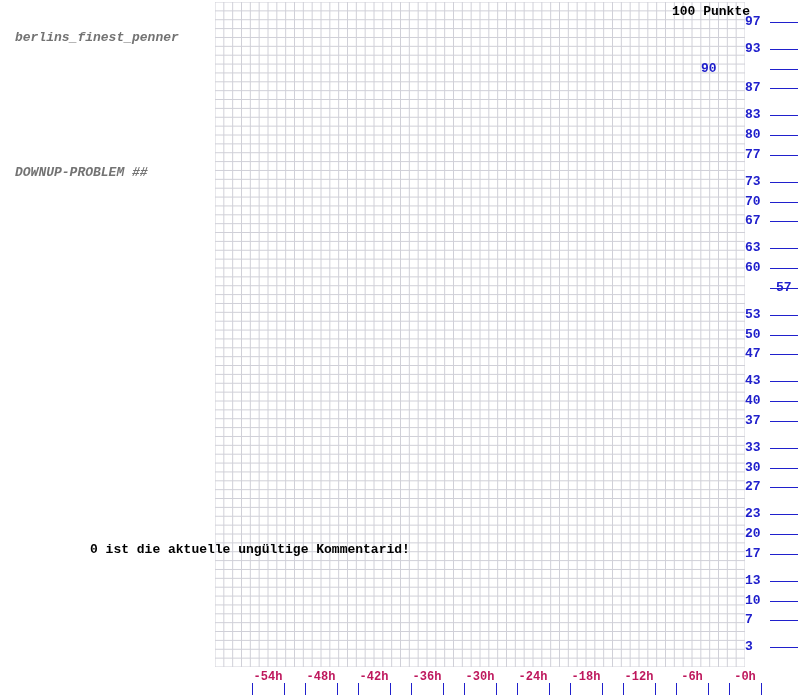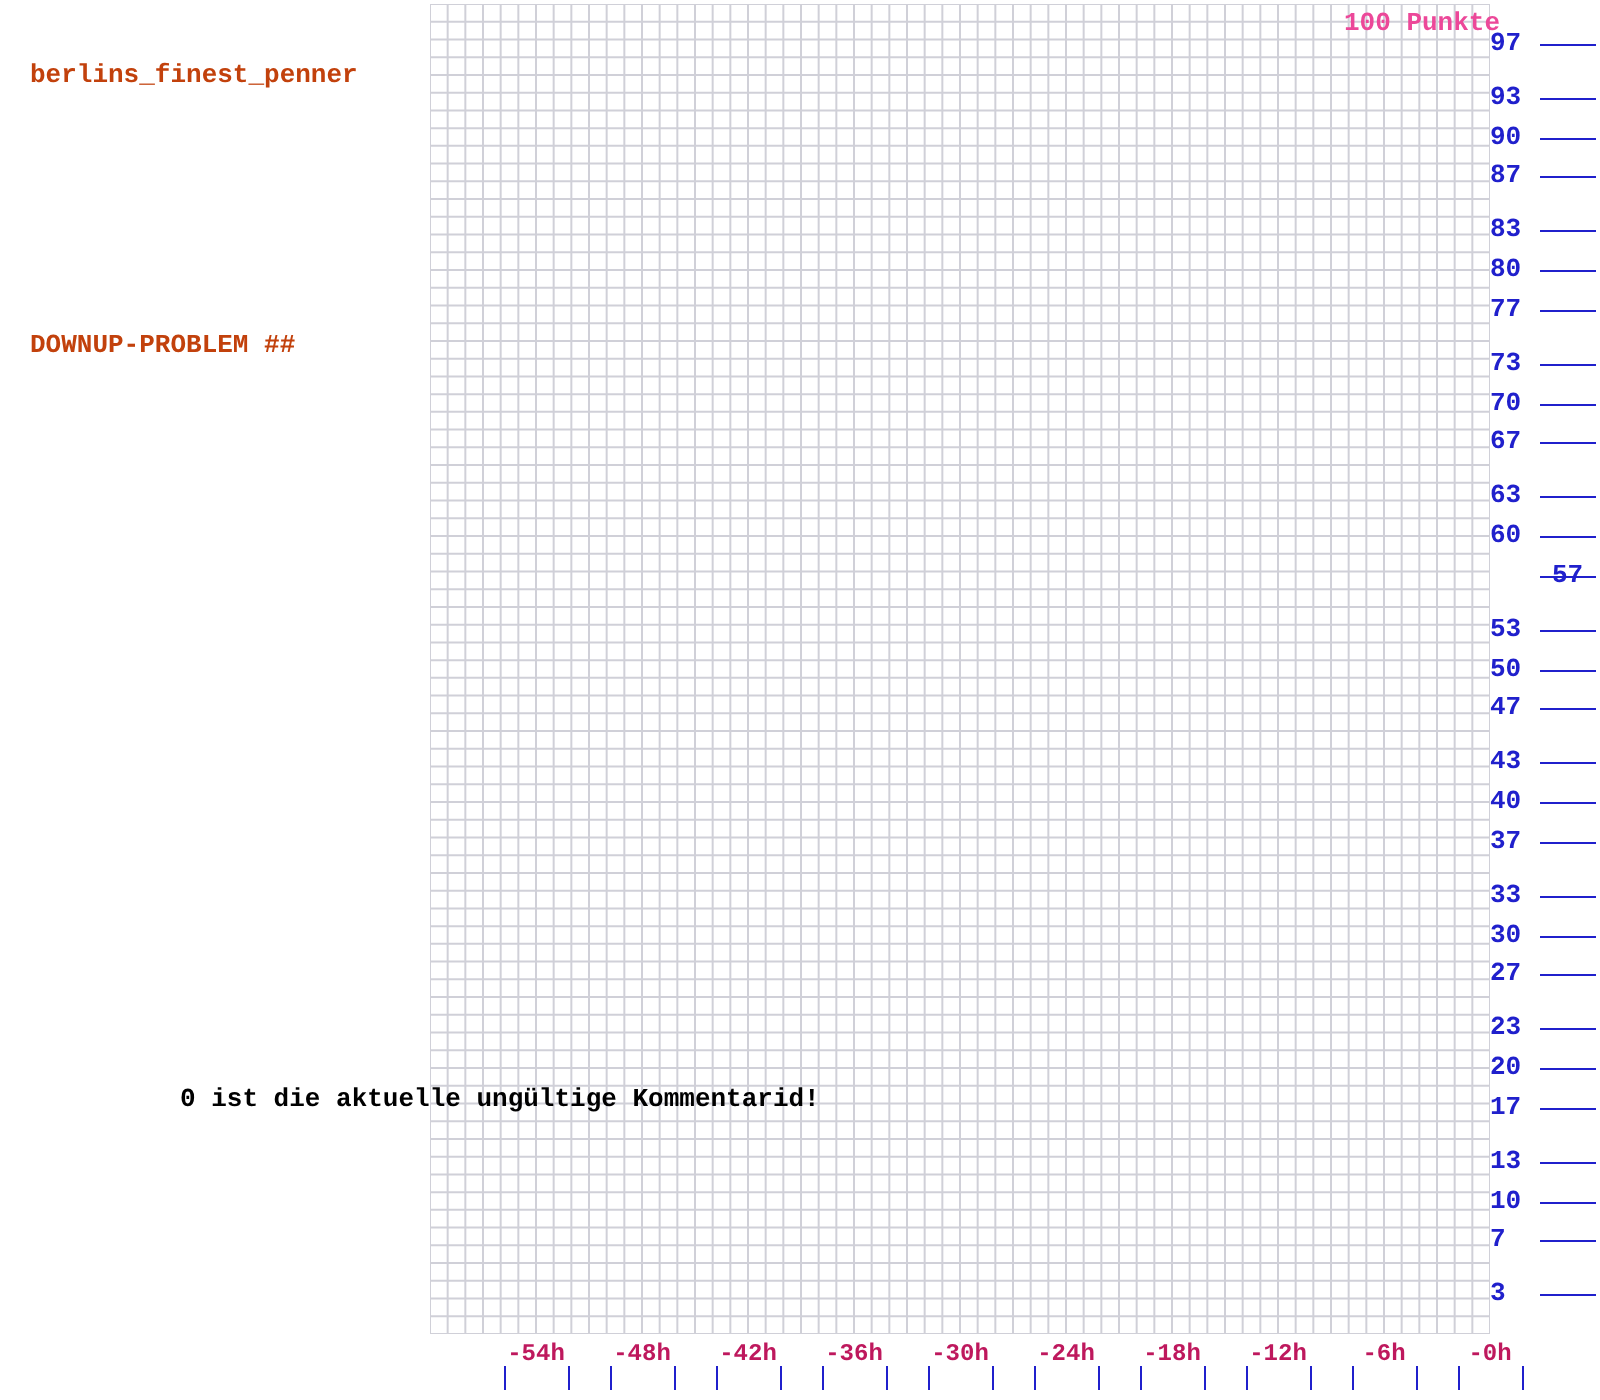--- a/index.html
+++ b/index.html
@@ -8,22 +8,23 @@
       height: 700px;
       font-family: 'Courier New', monospace;
       font-size: 13px;
       font-weight: bold;
       position: relative;
       background: #fff;
       overflow: hidden;
     }
     .left-label {
       position: absolute;
-      color: #c2410c;
+      color: #737373;
       white-space: nowrap;
+      font-style: italic;
     }
     .grid-container {
       position: absolute;
       left: 215px;
       top: 2px;
       width: 530px;
       height: 665px;
     }
     .grid-container svg {
       width: 100%;
@@ -40,21 +41,21 @@
       transform: translateX(-50%);
     }
     .x-tick-mark {
       position: absolute;
       width: 1px;
       height: 12px;
       background: #2020cc;
     }
     .y-axis-title {
       position: absolute;
-      color: #ec4899;
+      color: #000000;
       font-size: 13px;
     }
     .y-tick-label {
       position: absolute;
       color: #2020cc;
       font-size: 13px;
       text-align: right;
     }
     .y-tick-mark {
       position: absolute;
@@ -267,21 +268,21 @@
     <div class="y-tick-label" style="left: 745px; top: 173.55px;">73</div>
     <div class="y-tick-mark" style="left: 770px; top: 181.55px;"></div>
     <div class="y-tick-label" style="left: 745px; top: 146.95px;">77</div>
     <div class="y-tick-mark" style="left: 770px; top: 154.95px;"></div>
     <div class="y-tick-label" style="left: 745px; top: 127px;">80</div>
     <div class="y-tick-mark" style="left: 770px; top: 135px;"></div>
     <div class="y-tick-label" style="left: 745px; top: 107.05px;">83</div>
     <div class="y-tick-mark" style="left: 770px; top: 115.05px;"></div>
     <div class="y-tick-label" style="left: 745px; top: 80.45px;">87</div>
     <div class="y-tick-mark" style="left: 770px; top: 88.45px;"></div>
-    <div class="y-tick-label" style="left: 745px; top: 60.5px;">90</div>
+    <div class="y-tick-label" style="left: 701px; top: 60.5px;">90</div>
     <div class="y-tick-mark" style="left: 770px; top: 68.5px;"></div>
     <div class="y-tick-label" style="left: 745px; top: 40.55px;">93</div>
     <div class="y-tick-mark" style="left: 770px; top: 48.55px;"></div>
     <div class="y-tick-label" style="left: 745px; top: 13.95px;">97</div>
     <div class="y-tick-mark" style="left: 770px; top: 21.95px;"></div>
   </div>
 
 <div id="x-ticks">
     <div class="x-tick-label" style="left: 268px; top: 670px;">-54h</div>
     <div class="x-tick-mark" style="left: 252px; top: 683px;"></div>

